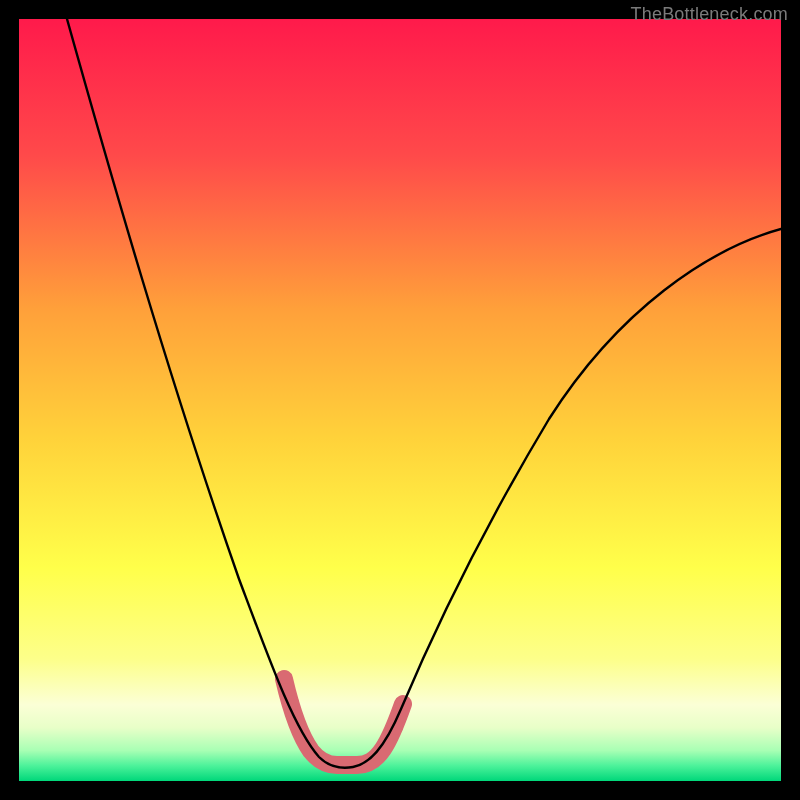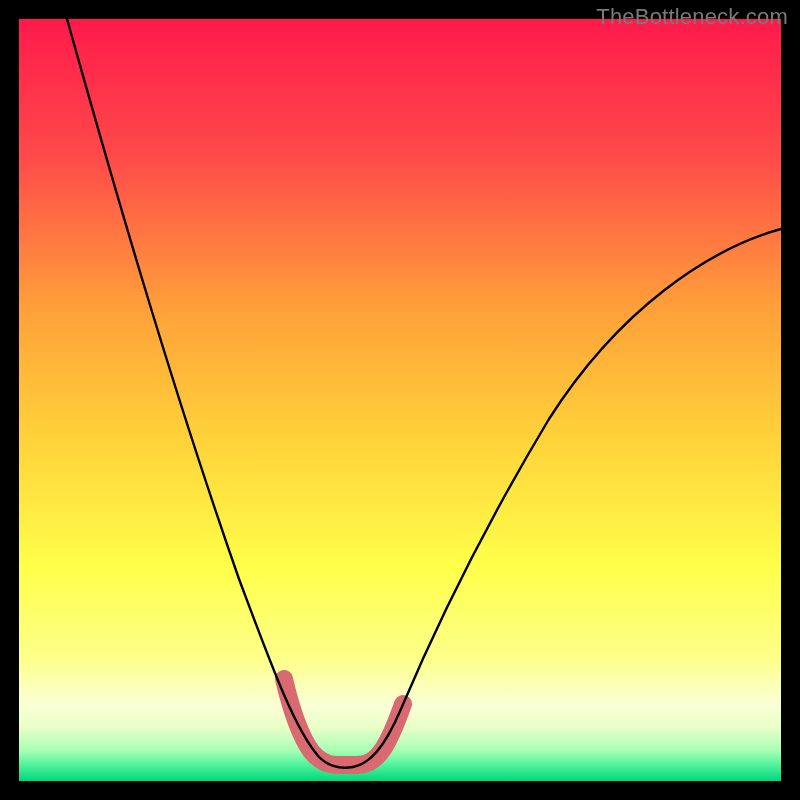--- a/index.html
+++ b/index.html
@@ -24,21 +24,21 @@
     left: 0;
     top: 0;
     width: 762px;
     height: 762px;
   }
   .watermark {
     position: absolute;
     top: 4px;
     right: 12px;
     color: #7a7a7a;
-    font-size: 22px;
+    font-size: 18px;
     font-weight: 500;
     letter-spacing: 0.2px;
   }
   svg.curve {
     position: absolute;
     left: 0;
     top: 0;
     width: 762px;
     height: 762px;
   }

